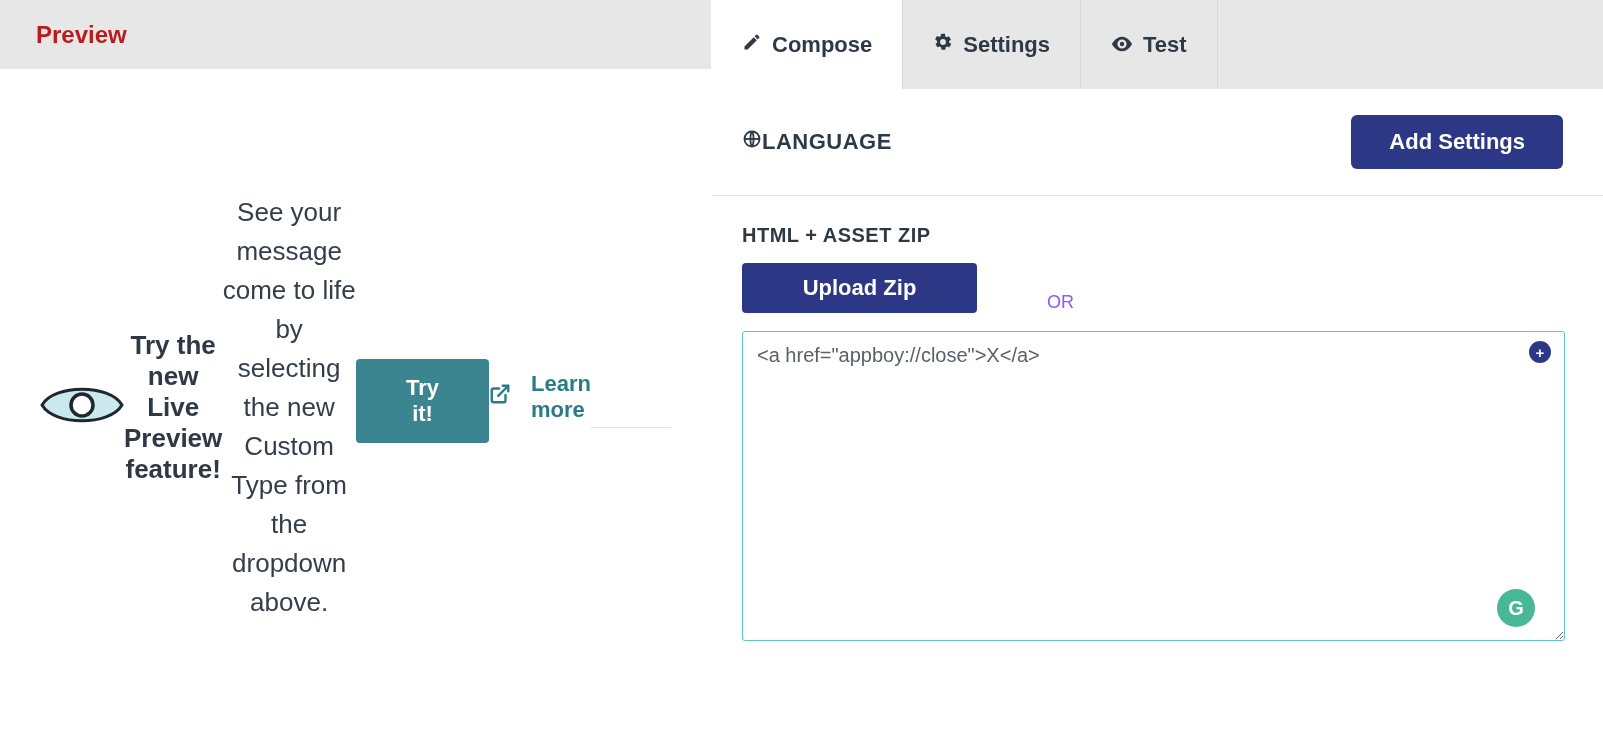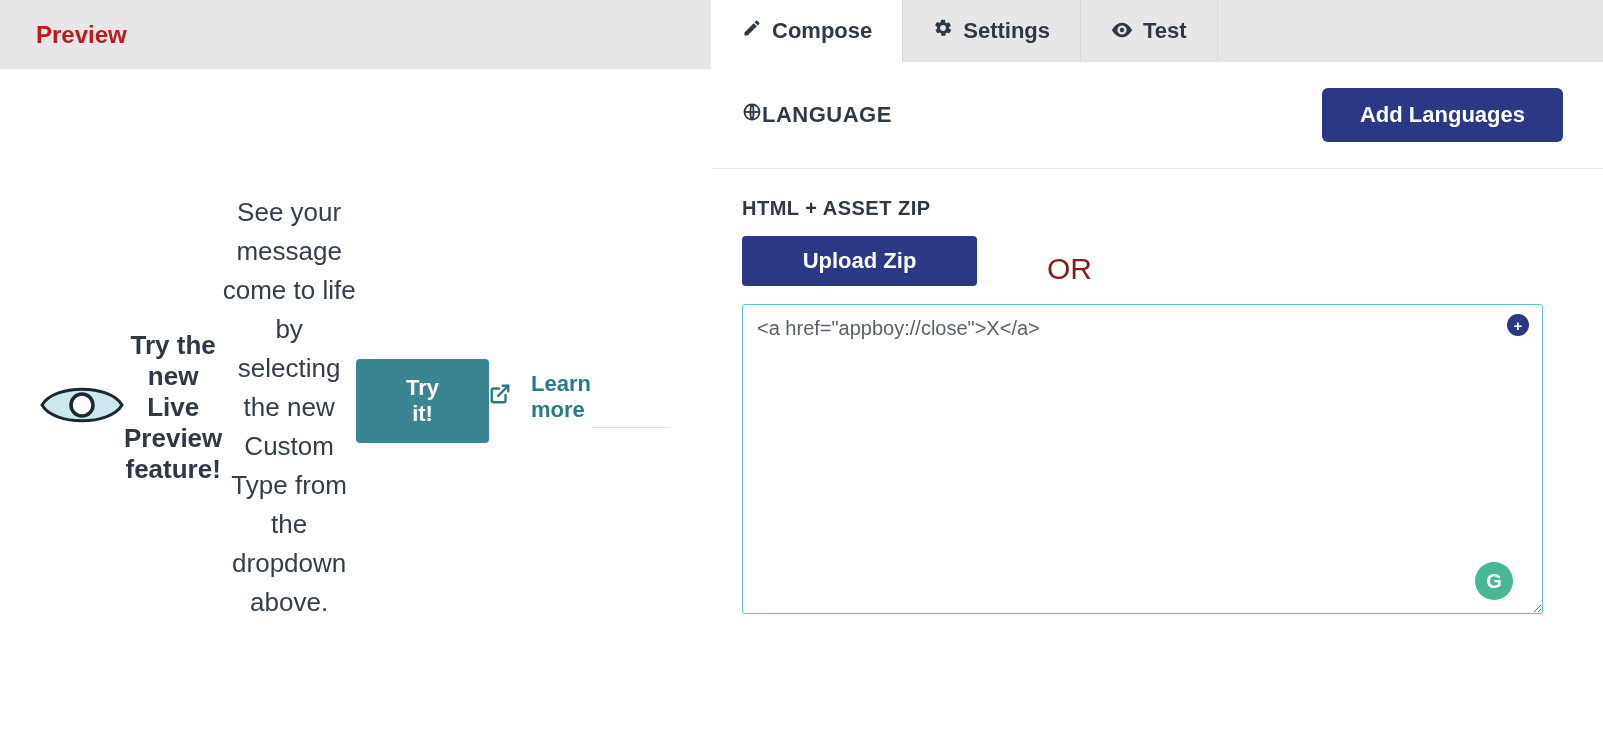--- a/index.html
+++ b/index.html
@@ -86,21 +86,21 @@
     background: #e2e2e2;
   }
 
   .right-pane {
     flex: 1;
     display: flex;
     flex-direction: column;
     border-left: 1px solid #fff;
   }
   .tabs {
-    height: 62px;
+    height: 89px;
     background: #e7e7e7;
     display: flex;
   }
   .tab {
     display: flex;
     align-items: center;
     gap: 10px;
     padding: 0 30px;
     font-size: 22px;
     font-weight: 700;
@@ -133,21 +133,21 @@
     color: #fff;
     border: none;
     font-size: 22px;
     font-weight: 700;
     padding: 14px 38px;
     border-radius: 6px;
     cursor: pointer;
   }
 
   .compose-body {
-    padding: 28px 60px 20px 30px;
+    padding: 28px 38px 20px 30px;
   }
   .section-label {
     font-size: 20px;
     font-weight: 800;
     color: #2f3946;
     letter-spacing: 0.5px;
     margin-bottom: 16px;
   }
   .upload-row {
     display: flex;
@@ -160,22 +160,22 @@
     color: #fff;
     border: none;
     font-size: 22px;
     font-weight: 700;
     width: 235px;
     height: 50px;
     border-radius: 4px;
     cursor: pointer;
   }
   .or-text {
-    font-size: 30px;
-    color: #7f1d1d;
+    font-size: 18px;
+    color: #8b5cf6;
     font-weight: 500;
   }
   .zip-url {
     width: 470px;
     height: 50px;
     border: 1px solid #c8cacd;
     border-radius: 4px;
     padding: 0 14px;
     font-size: 20px;
     color: #2f3946;
@@ -299,21 +299,21 @@
         <span>
           <svg width="20" height="20" viewBox="0 0 24 24" fill="none" stroke="#2f3946" stroke-width="2.2">
               <circle cx="12" cy="12" r="9"></circle>
               <path d="M3 12h18"></path>
               <path d="M12 3c2.5 3 2.5 15 0 18"></path>
               <path d="M12 3c-2.5 3-2.5 15 0 18"></path>
             </svg>
         </span>
         <span>LANGUAGE</span>
       </div>
-      <button class="add-lang-btn">Add Languages</button>
+      <button class="add-lang-btn">Add Settings</button>
     </div>
 
     <div class="compose-body">
       <div class="section-label">HTML + ASSET ZIP</div>
       <div class="upload-row">
         <button class="upload-btn">Upload Zip</button>
         <span class="or-text">OR</span>
       </div>
       <div class="code-wrap">
         <textarea class="code-area" style="">&lt;a href="appboy://close"&gt;X&lt;/a&gt;</textarea>

